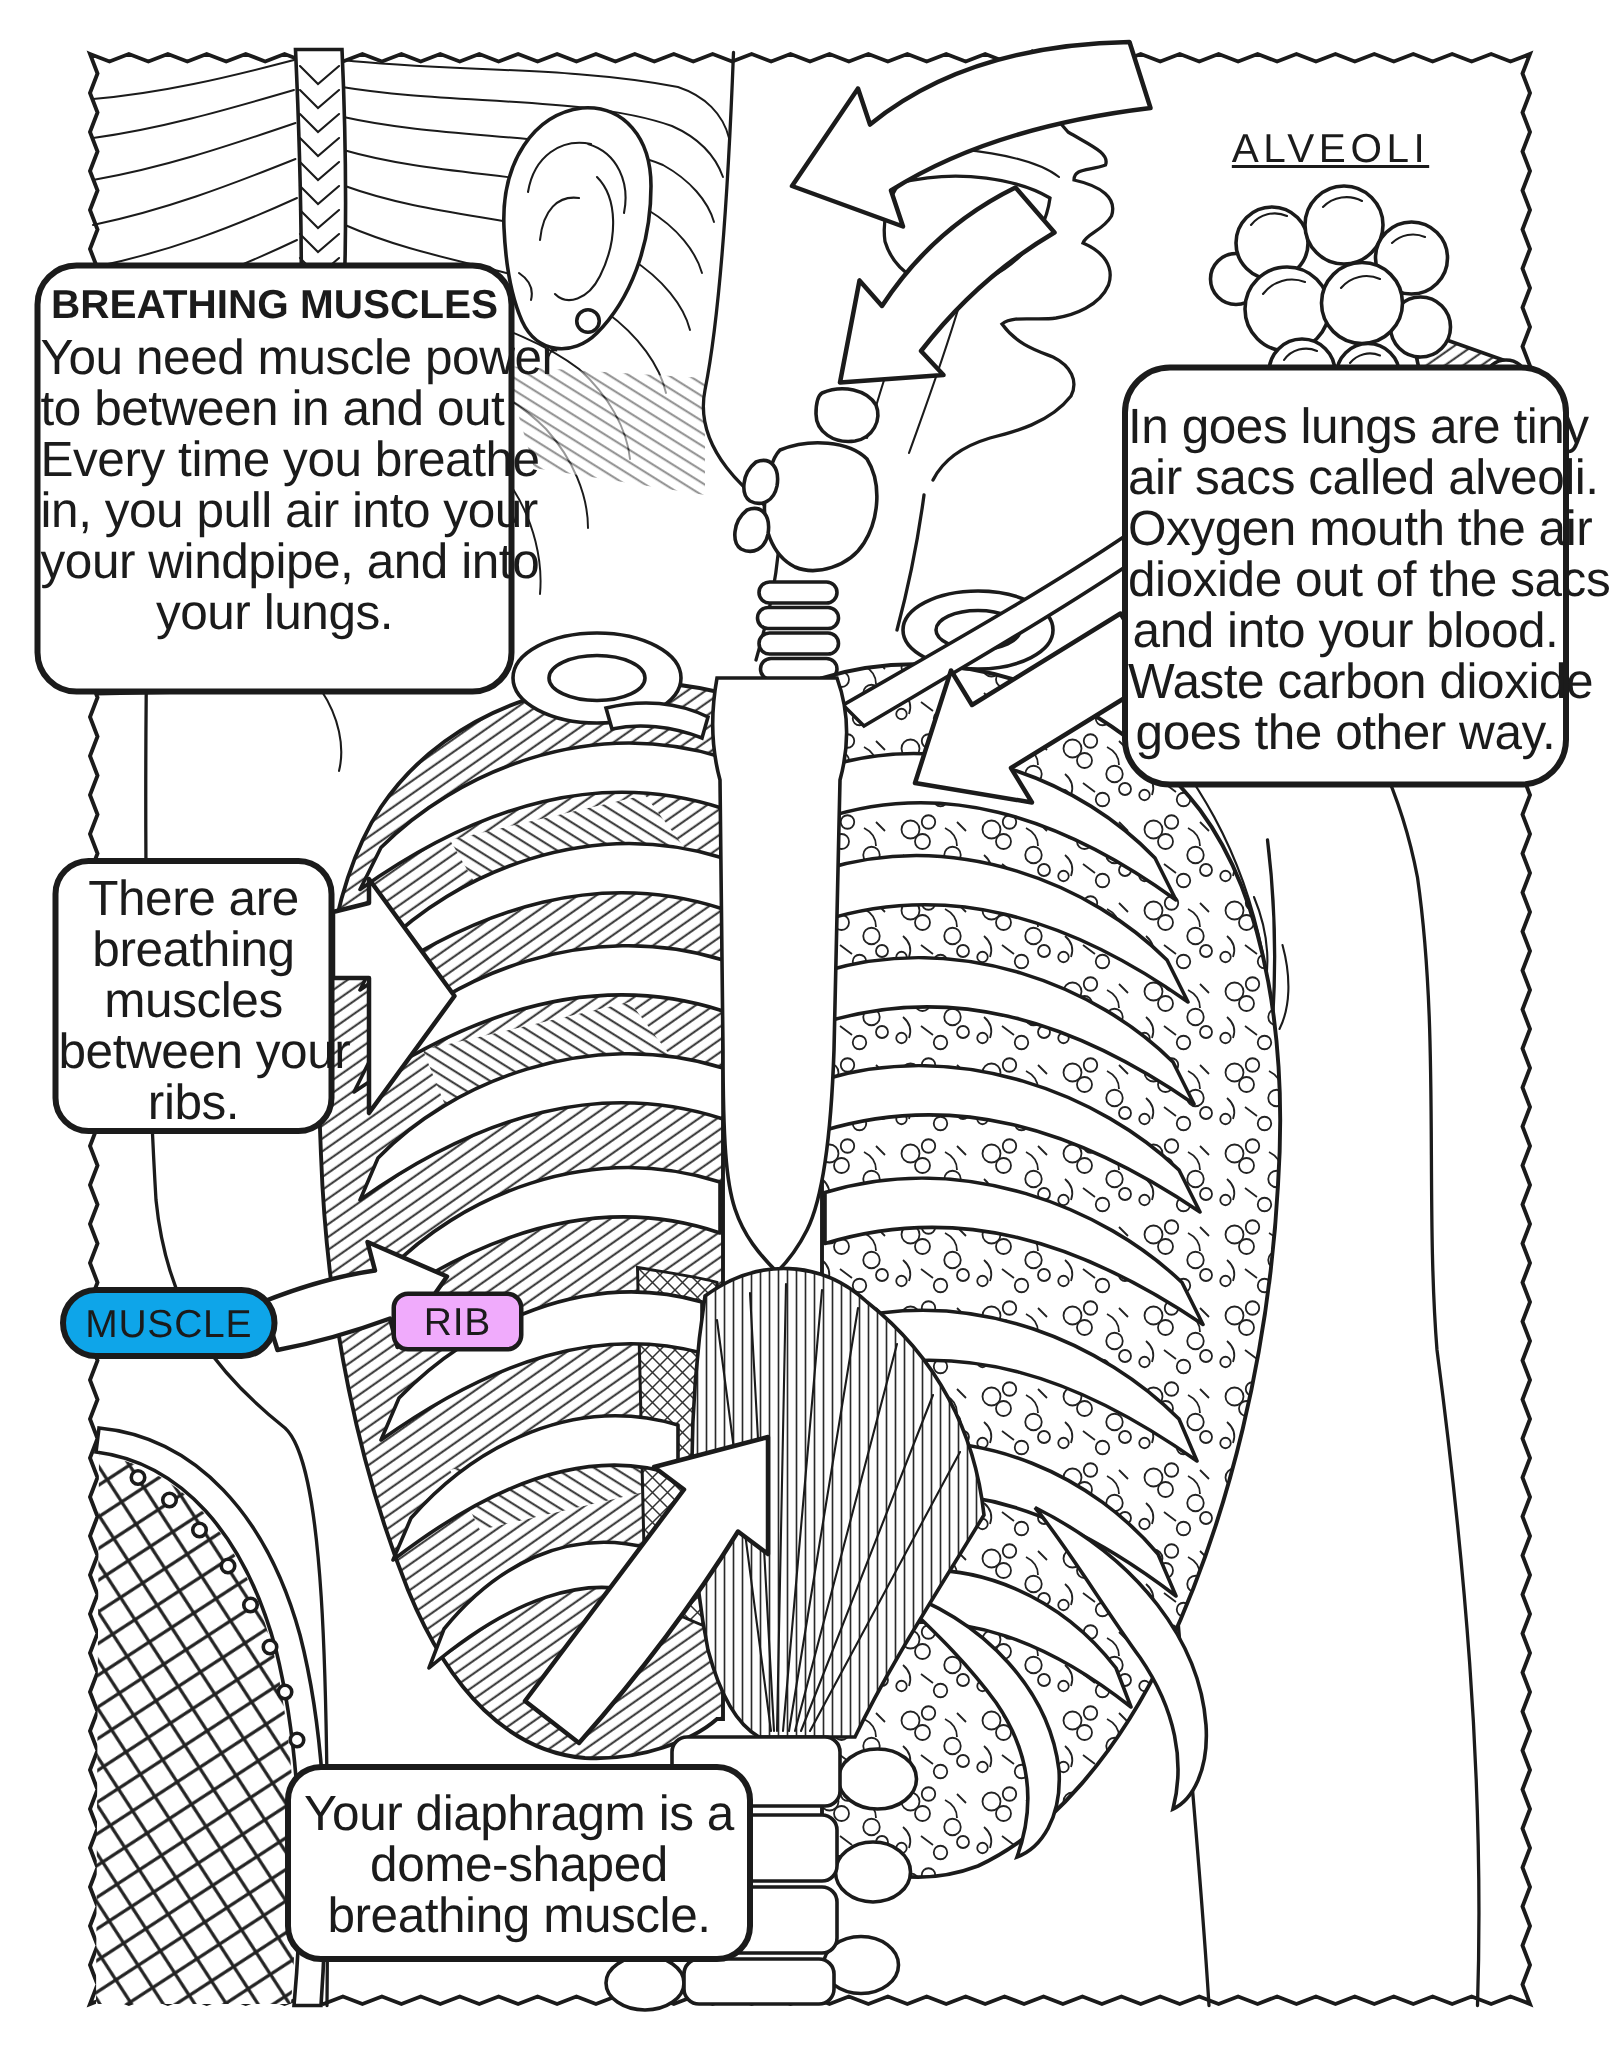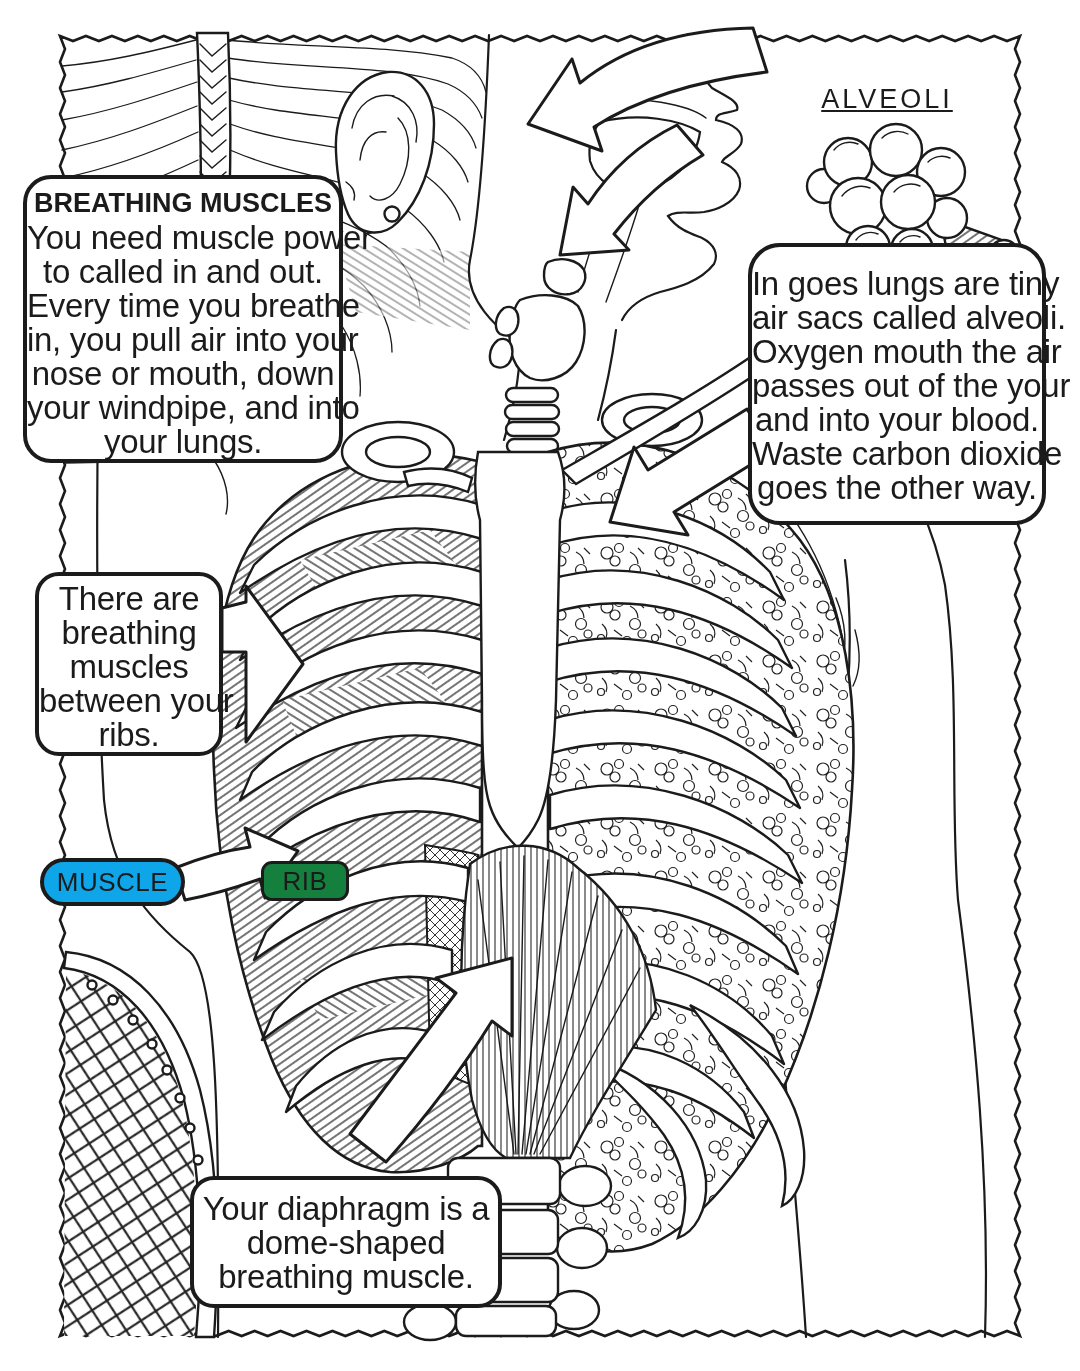--- a/index.html
+++ b/index.html
@@ -16,21 +16,21 @@
   .box .ttl{font-size:27px;font-weight:bold;line-height:36px;white-space:nowrap;}
   .box .ln{font-size:33px;line-height:34px;white-space:nowrap;letter-spacing:-0.3px;}
   #box-breathing{left:23px;top:175px;width:320px;height:288px;padding-top:6px;}
   #box-alveoli-info{left:748px;top:243px;width:298px;height:282px;padding-top:20px;border-radius:32px;}
   #box-rib-muscles{left:35px;top:572px;width:188px;height:184px;padding-top:6px;border-radius:24px;}
   #box-diaphragm{left:190px;top:1176px;width:312px;height:132px;padding-top:12px;border-radius:24px;}
   #lbl-muscle{position:absolute;left:40px;top:858px;width:145px;height:48px;z-index:3;
       background:#0ea5e9;border:4px solid #1b1b1b;border-radius:24px;box-sizing:border-box;
       display:flex;align-items:center;justify-content:center;font-size:26px;letter-spacing:.5px;}
   #lbl-rib{position:absolute;left:261px;top:861px;width:88px;height:40px;z-index:3;
-      background:#15803d;border:3px solid #1b1b1b;border-radius:11px;box-sizing:border-box;
+      background:#f0abfc;border:3px solid #1b1b1b;border-radius:11px;box-sizing:border-box;
       display:flex;align-items:center;justify-content:center;font-size:26px;letter-spacing:.5px;}
   #lbl-alveoli{position:absolute;left:812px;top:84px;width:150px;z-index:3;text-align:center;
       font-size:27px;letter-spacing:3px;text-decoration:underline;}
 </style>
 </head>
 <body>
 
 <div id="page">
 
 <svg id="art" width="1080" height="1371" viewBox="0 0 1080 1371">
@@ -242,33 +242,32 @@
     <circle class="white" cx="908" cy="202" r="27"></circle>
     <circle class="white" cx="868" cy="248" r="22"></circle>
     <circle class="white" cx="912" cy="250" r="21"></circle>
     <path class="thin" d="M834,150 a20,20 0 0 1 24,-6 M882,138 a22,22 0 0 1 26,-4 M928,162 a20,20 0 0 1 22,-4 M842,196 a24,24 0 0 1 28,-8 M894,192 a22,22 0 0 1 26,-6 M856,240 a18,18 0 0 1 22,-6 M900,242 a17,17 0 0 1 20,-5"></path>
   </g>
 </svg>
 
 <div id="box-breathing" class="box">
   <div class="ttl">BREATHING MUSCLES</div>
   <div class="ln">You need muscle power</div>
-  <div class="ln">to called in and out.</div>
+  <div class="ln">to between in and out.</div>
   <div class="ln">Every time you breathe</div>
   <div class="ln">in, you pull air into your</div>
-  <div class="ln">nose or mouth, down</div>
   <div class="ln">your windpipe, and into</div>
   <div class="ln">your lungs.</div>
 </div>
 
 <div id="box-alveoli-info" class="box">
   <div class="ln">In goes lungs are tiny</div>
   <div class="ln">air sacs called alveoli.</div>
   <div class="ln">Oxygen mouth the air</div>
-  <div class="ln">passes out of the your</div>
+  <div class="ln">dioxide out of the sacs</div>
   <div class="ln">and into your blood.</div>
   <div class="ln">Waste carbon dioxide</div>
   <div class="ln">goes the other way.</div>
 </div>
 
 <div id="box-rib-muscles" class="box">
   <div class="ln">There are</div>
   <div class="ln">breathing</div>
   <div class="ln">muscles</div>
   <div class="ln">between your</div>

